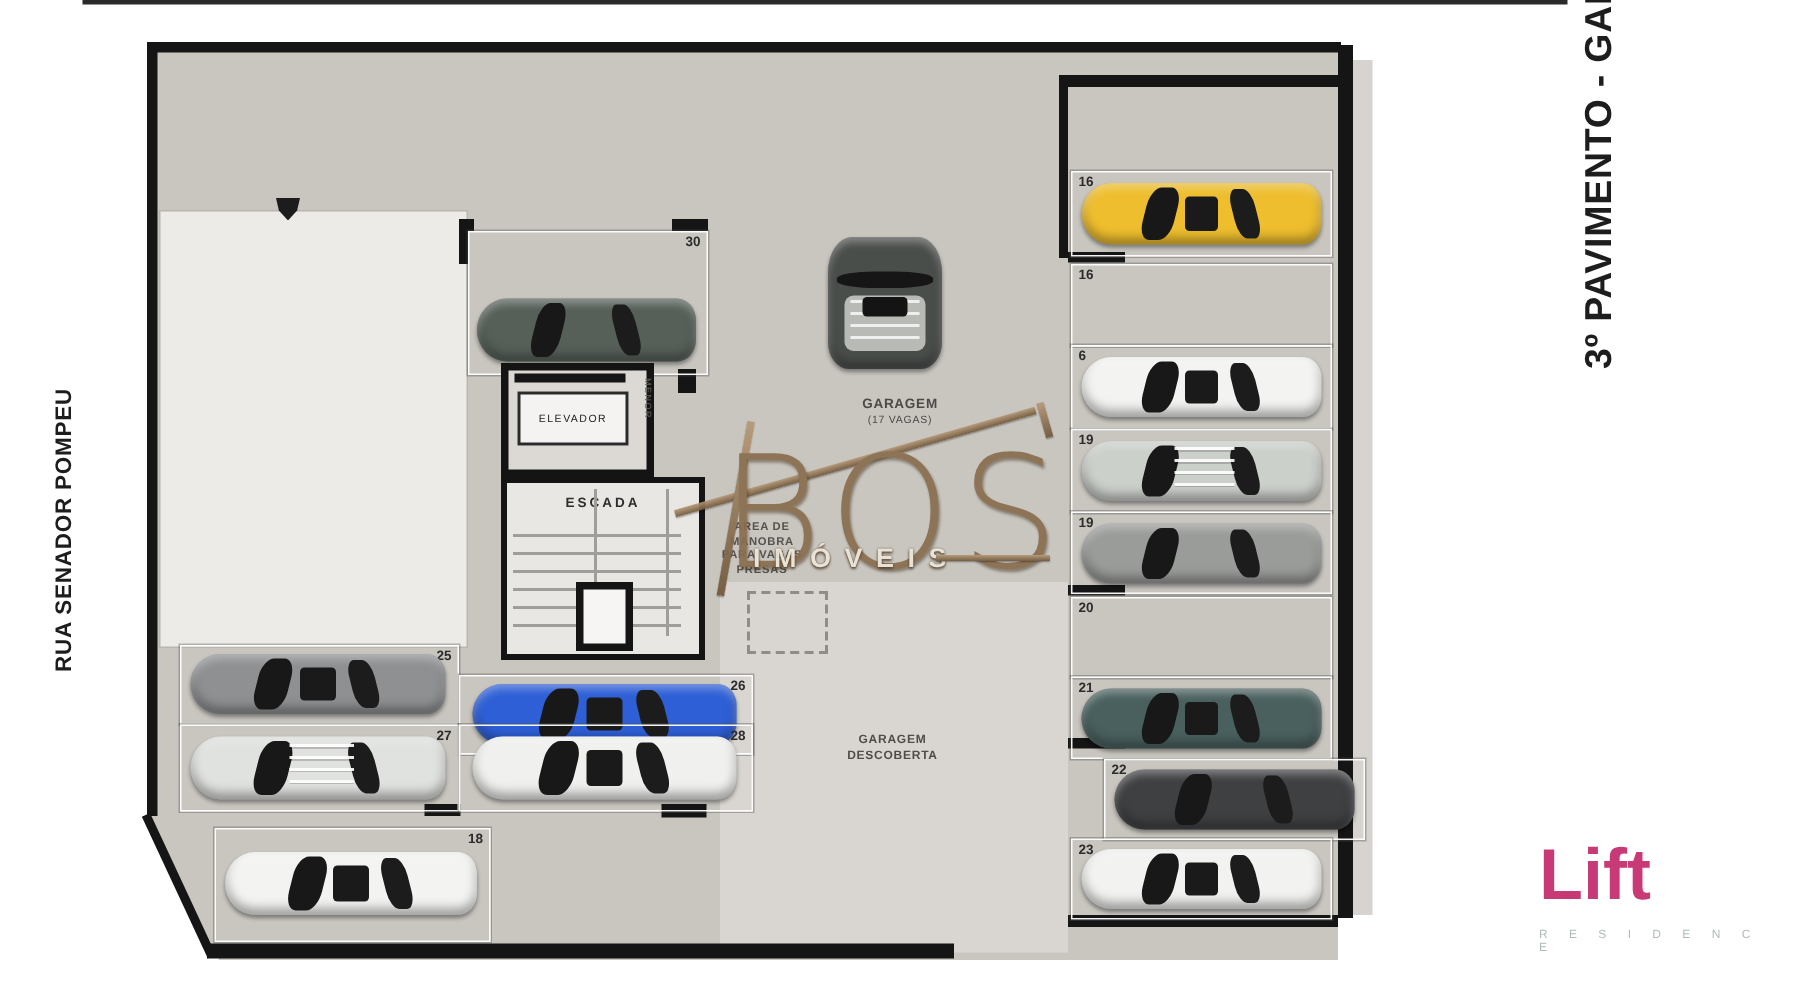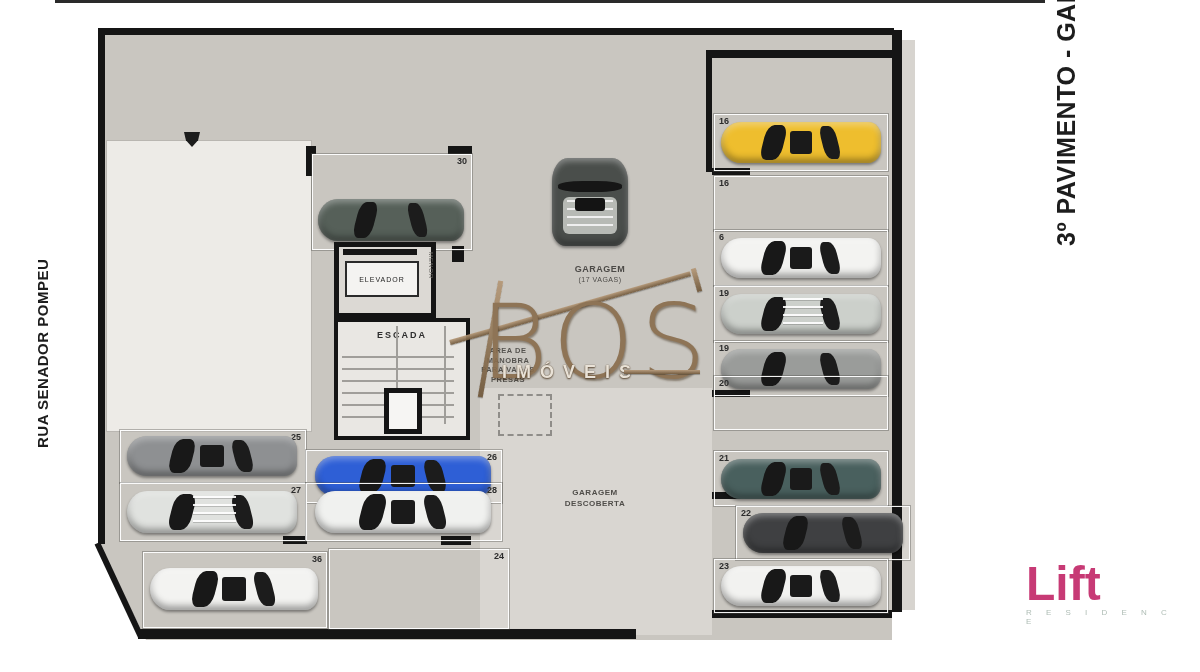--- a/index.html
+++ b/index.html
@@ -52,21 +52,21 @@
   .wm{position:absolute;opacity:.92;pointer-events:none}
   .wm-line{position:absolute;background:linear-gradient(to bottom,#b59877,#6e5639);box-shadow:0 1px 1px rgba(0,0,0,.3)}
   .wm-bos{position:absolute;font-family:"DejaVu Sans",sans-serif;font-weight:300;
           font-size:104px;line-height:100px;letter-spacing:6px;
           text-shadow:1px 2px 2px rgba(60,42,20,.5)}
   .wm-imoveis{position:absolute;font-size:18px;font-weight:700;letter-spacing:9px;color:#ece5d9;
               text-shadow:0 1px 2px #4e3a24,0 0 1px #4e3a24}
   
   .lift{position:absolute;text-align:left}
   .lift-word{font-size:48px;font-weight:700;letter-spacing:0px;line-height:48px;opacity:.85}
-  .lift-sub{font-size:8px;letter-spacing:6px;margin-top:0;opacity:.8}
+  .lift-sub{font-size:8px;letter-spacing:6px;margin-top:10px;opacity:.8}
   .icon-shield{position:absolute;background:#1c1c1c;
                clip-path:polygon(0 0,100% 0,88% 55%,50% 100%,12% 55%)}
 </style>
 </head>
 <body>
 
 <div class="abs" style="left:55px;top:0;width:990px;height:3px;background:#2a2a2a"></div>
 
 <div class="abs" style="left:0;top:0;width:1200px;height:672px">
 
@@ -124,21 +124,21 @@
       <div class="rack"></div>
     </div>
   </div>
   <div class="spot" style="left:714px;top:341px;width:172px;height:53px">
     <span class="num num-l">19</span>
     <div class="car" style="left: 6px; top: 7px; width: 160px; height: 40px; background-color: rgb(154, 156, 154);">
       <div class="gf"></div>
       <div class="gr"></div>
     </div>
   </div>
-  <div class="spot" style="left:714px;top:376px;width:172px;height:52px">
+  <div class="spot" style="left:714px;top:398px;width:172px;height:52px">
     <span class="num num-l">20</span>
   </div>
   <div class="spot" style="left:714px;top:451px;width:172px;height:53px">
     <span class="num num-l">21</span>
     <div class="car" style="left: 6px; top: 7px; width: 160px; height: 40px; background-color: rgb(73, 96, 94);">
       <div class="gf"></div>
       <div class="gr"></div>
       <div class="sunroof"></div>
     </div>
   </div>
@@ -219,29 +219,26 @@
   <div class="spot" style="left:306px;top:483px;width:194px;height:56px">
     <span class="num num-r">28</span>
     <div class="car" style="left: 8px; top: 7px; width: 176px; height: 42px; background-color: rgb(240, 241, 239);">
       <div class="gf"></div>
       <div class="gr"></div>
       <div class="sunroof"></div>
     </div>
   </div>
 
   <div class="spot" style="left:143px;top:552px;width:182px;height:74px">
-    <span class="num num-r">36</span>
+    <span class="num num-r">18</span>
     <div class="car" style="left: 6px; top: 15px; width: 168px; height: 42px; background-color: rgb(243, 243, 241);">
       <div class="gf"></div>
       <div class="gr"></div>
       <div class="sunroof"></div>
     </div>
-  </div>
-  <div class="spot" style="left:329px;top:549px;width:178px;height:78px">
-    <span class="num num-r">24</span>
   </div>
 
   <div class="ptxt" style="left:548px;top:264px;width:104px;font-size:9px;font-weight:700">
     <span>GARAGEM</span><br>
     <span style="font-size:7px;font-weight:400">(17 VAGAS)</span>
   </div>
   <div class="ptxt" style="left:478px;top:346px;width:60px;font-size:7.5px;line-height:9.5px;font-weight:700;color:#55534f">
     <span>AREA DE</span><br>
     <span>MANOBRA</span><br>
     <span>PARA VAGAS</span><br>

